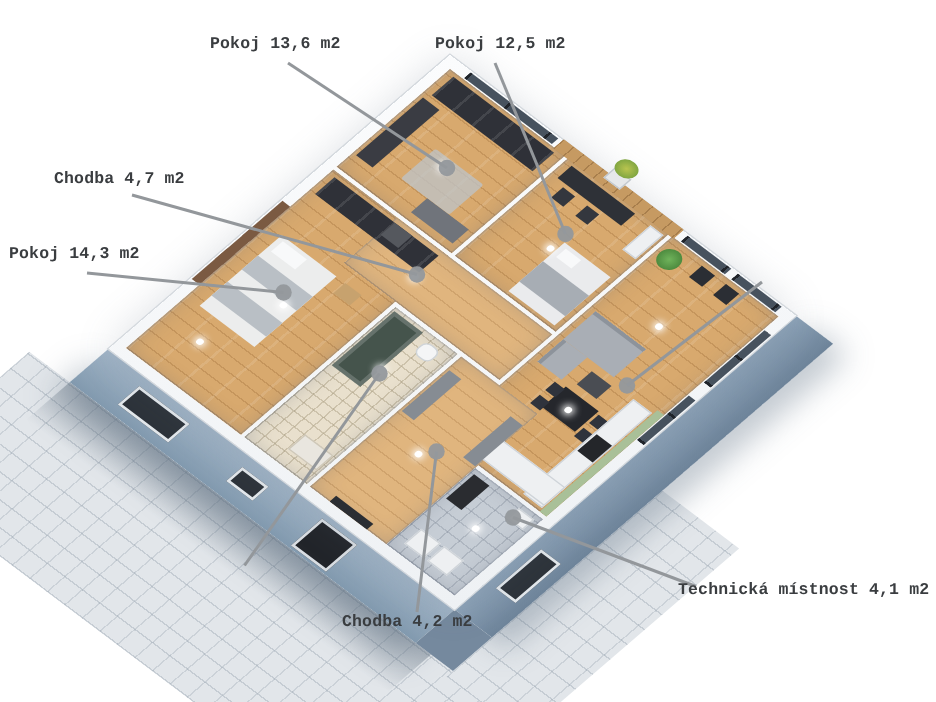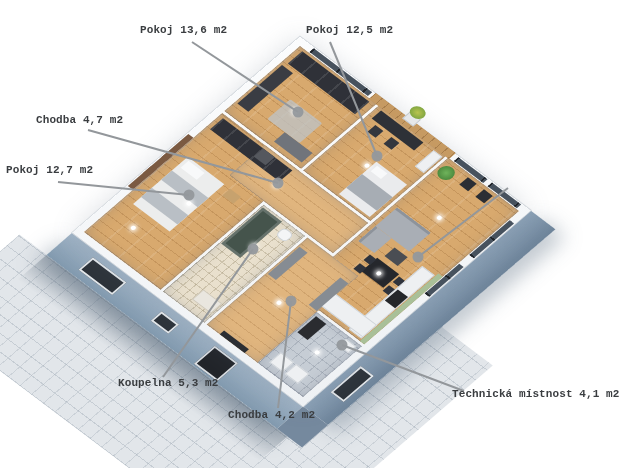--- a/index.html
+++ b/index.html
@@ -186,33 +186,30 @@
       <line x1="278" y1="408" x2="291" y2="301" stroke="#93979b" stroke-width="2"></line>
       <circle cx="291" cy="301" r="5.5" fill="#94989c" fill-opacity="0.95"></circle>
       <line x1="464" y1="391" x2="342" y2="345" stroke="#93979b" stroke-width="2"></line>
       <circle cx="342" cy="345" r="5.5" fill="#94989c" fill-opacity="0.95"></circle>
     </svg>
 
   <div id="callouts">
       <div class="callout" style="left: 140px; top: 24px; width: 80px;">
         <span>Pokoj 13,6 m2</span>
       </div>
-      <div class="callout" style="left: 306px; top: 24px; width: 80px;">
+      <div class="callout" style="left: 290px; top: 24px; width: 80px;">
         <span>Pokoj 12,5 m2</span>
       </div>
       <div class="callout" style="left: 36px; top: 114px; width: 80px;">
         <span>Chodba 4,7 m2</span>
       </div>
       <div class="callout" style="left: 6px; top: 164px; width: 80px;">
-        <span>Pokoj 12,7 m2</span>
+        <span>Pokoj 14,3 m2</span>
       </div>
       <div class="callout" style="left: 486px; top: 152px; width: 124px;">
-      </div>
-      <div class="callout" style="left: 118px; top: 377px; width: 95px;">
-        <span>Koupelna 5,3 m2</span>
       </div>
       <div class="callout" style="left: 228px; top: 409px; width: 82px;">
         <span>Chodba 4,2 m2</span>
       </div>
       <div class="callout" style="left: 452px; top: 388px; width: 150px;">
         <span>Technická místnost 4,1 m2</span>
       </div>
     </div>
 </div>
 

